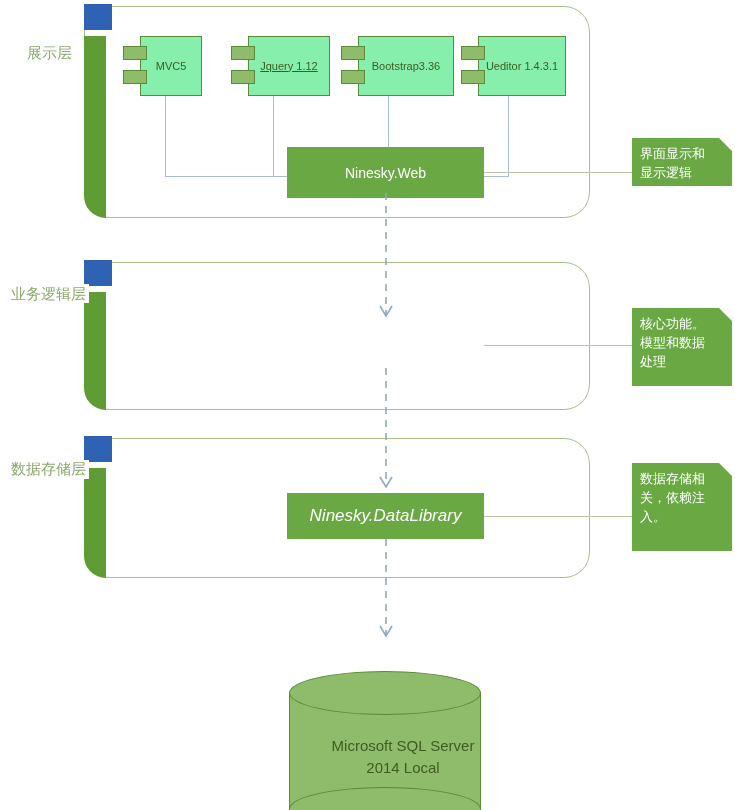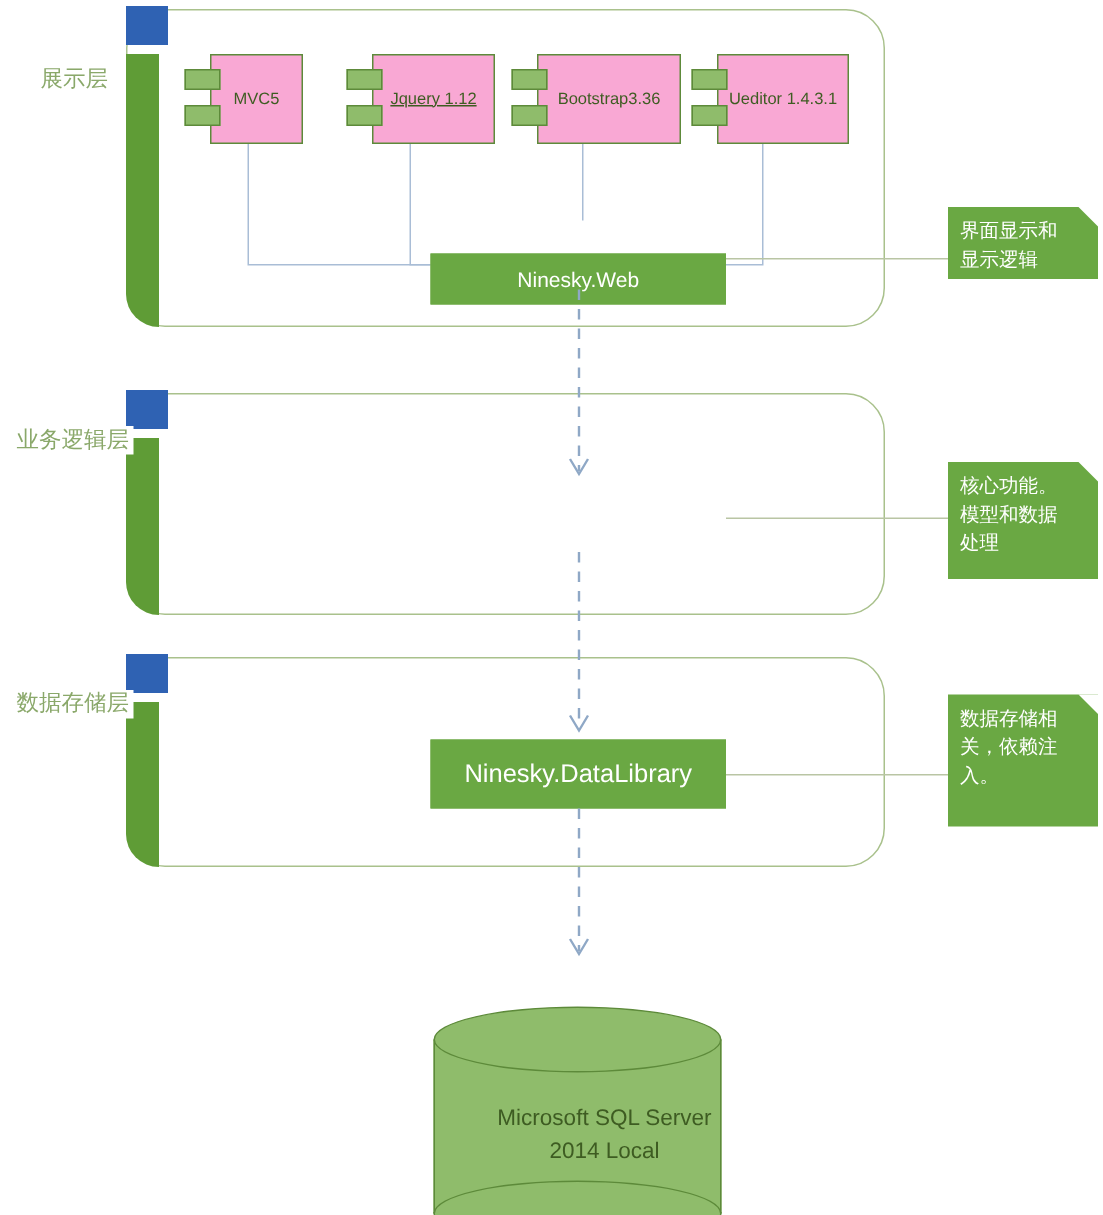--- a/index.html
+++ b/index.html
@@ -43,21 +43,21 @@
     font-size:15px;
     line-height:17px;
     white-space:nowrap;
     background:#ffffff;
     padding:1px 3px;
   }
 
   
   .comp{
     position:absolute;
-    background:#f9a8d4;
+    background:#86efac;
     border:1px solid #5d8a3a;
     box-sizing:border-box;
     display:flex;
     align-items:center;
     justify-content:center;
     color:#3e5c22;
     font-size:11px;
     line-height:13px;
     text-align:center;
   }
@@ -174,21 +174,21 @@
   <div class="ln-h" style="left:165px;top:176px;width:122px;"></div>
 
   <div class="ln-v" style="left:273px;top:96px;height:80px;"></div>
   <div class="ln-h" style="left:273px;top:176px;width:14px;"></div>
 
   <div class="ln-v" style="left:388px;top:96px;height:51px;"></div>
 
   <div class="ln-v" style="left:508px;top:96px;height:80px;"></div>
   <div class="ln-h" style="left:484px;top:176px;width:25px;"></div>
 
-  <div class="module" style="left:287px;top:147px;width:197px;height:34px;font-size:14px;margin-top:22px;">
+  <div class="module" style="left:287px;top:147px;width:197px;height:51px;font-size:14px;">
     <span>Ninesky.Web</span>
   </div>
 
   <div class="ln-note" style="left:484px;top:172px;width:148px;"></div>
   <div class="note" style="left:632px;top:138px;width:100px;height:48px;">
     <span class="fold"></span>
     <div>界面显示和</div>
     <div>显示逻辑</div>
   </div>
 
@@ -204,21 +204,21 @@
     <div>核心功能。</div>
     <div>模型和数据</div>
     <div>处理</div>
   </div>
 
   <div class="layer-box" style="left:84px;top:438px;width:506px;height:140px;"></div>
   <div class="layer-bar" style="left:84px;top:468px;width:22px;height:110px;"></div>
   <div class="layer-flag" style="left:84px;top:436px;"></div>
   <div class="layer-label" style="left:8px;top:460px;font-family:Liberation Serif, serif;">数据存储层</div>
 
-  <div class="module" style="left:287px;top:493px;width:197px;height:46px;font-size:17px;">
+  <div class="module" style="left:287px;top:493px;width:197px;height:46px;font-size:17px;font-style:italic;">
     <span>Ninesky.DataLibrary</span>
   </div>
 
   <div class="ln-note" style="left:484px;top:516px;width:148px;"></div>
   <div class="note" style="left:632px;top:463px;width:100px;height:88px;">
     <span class="fold"></span>
     <div>数据存储相</div>
     <div>关，依赖注</div>
     <div>入。</div>
   </div>

